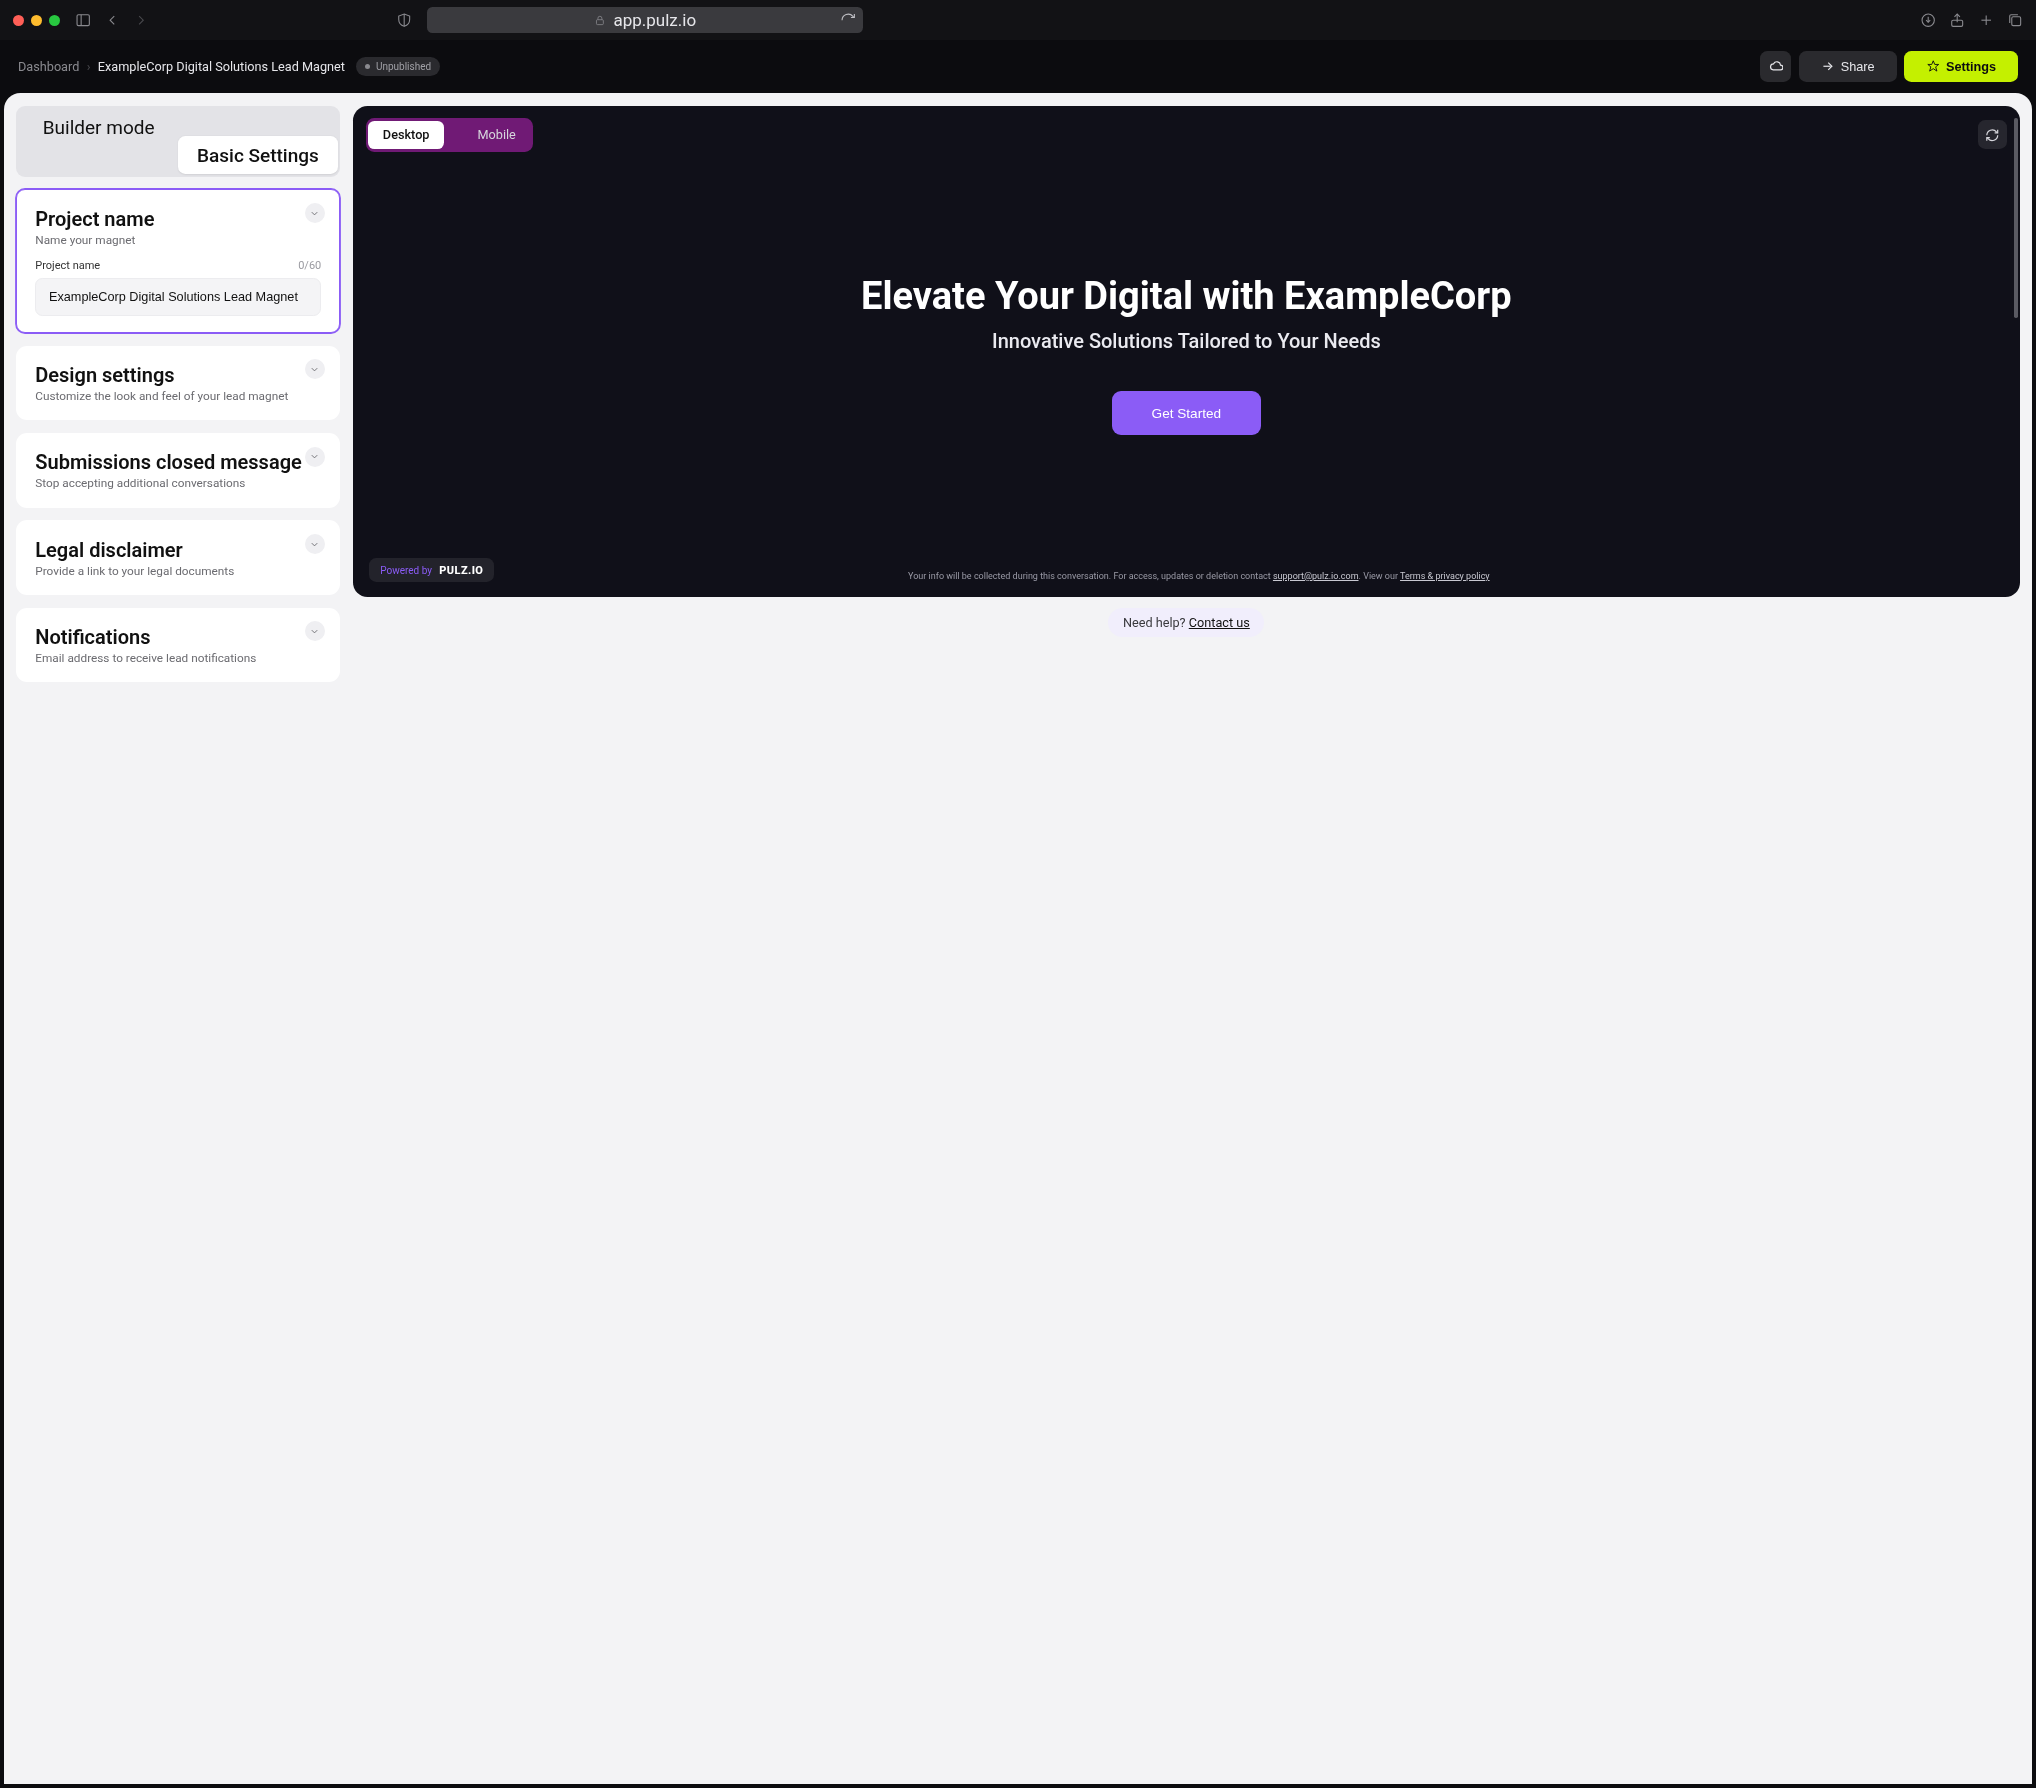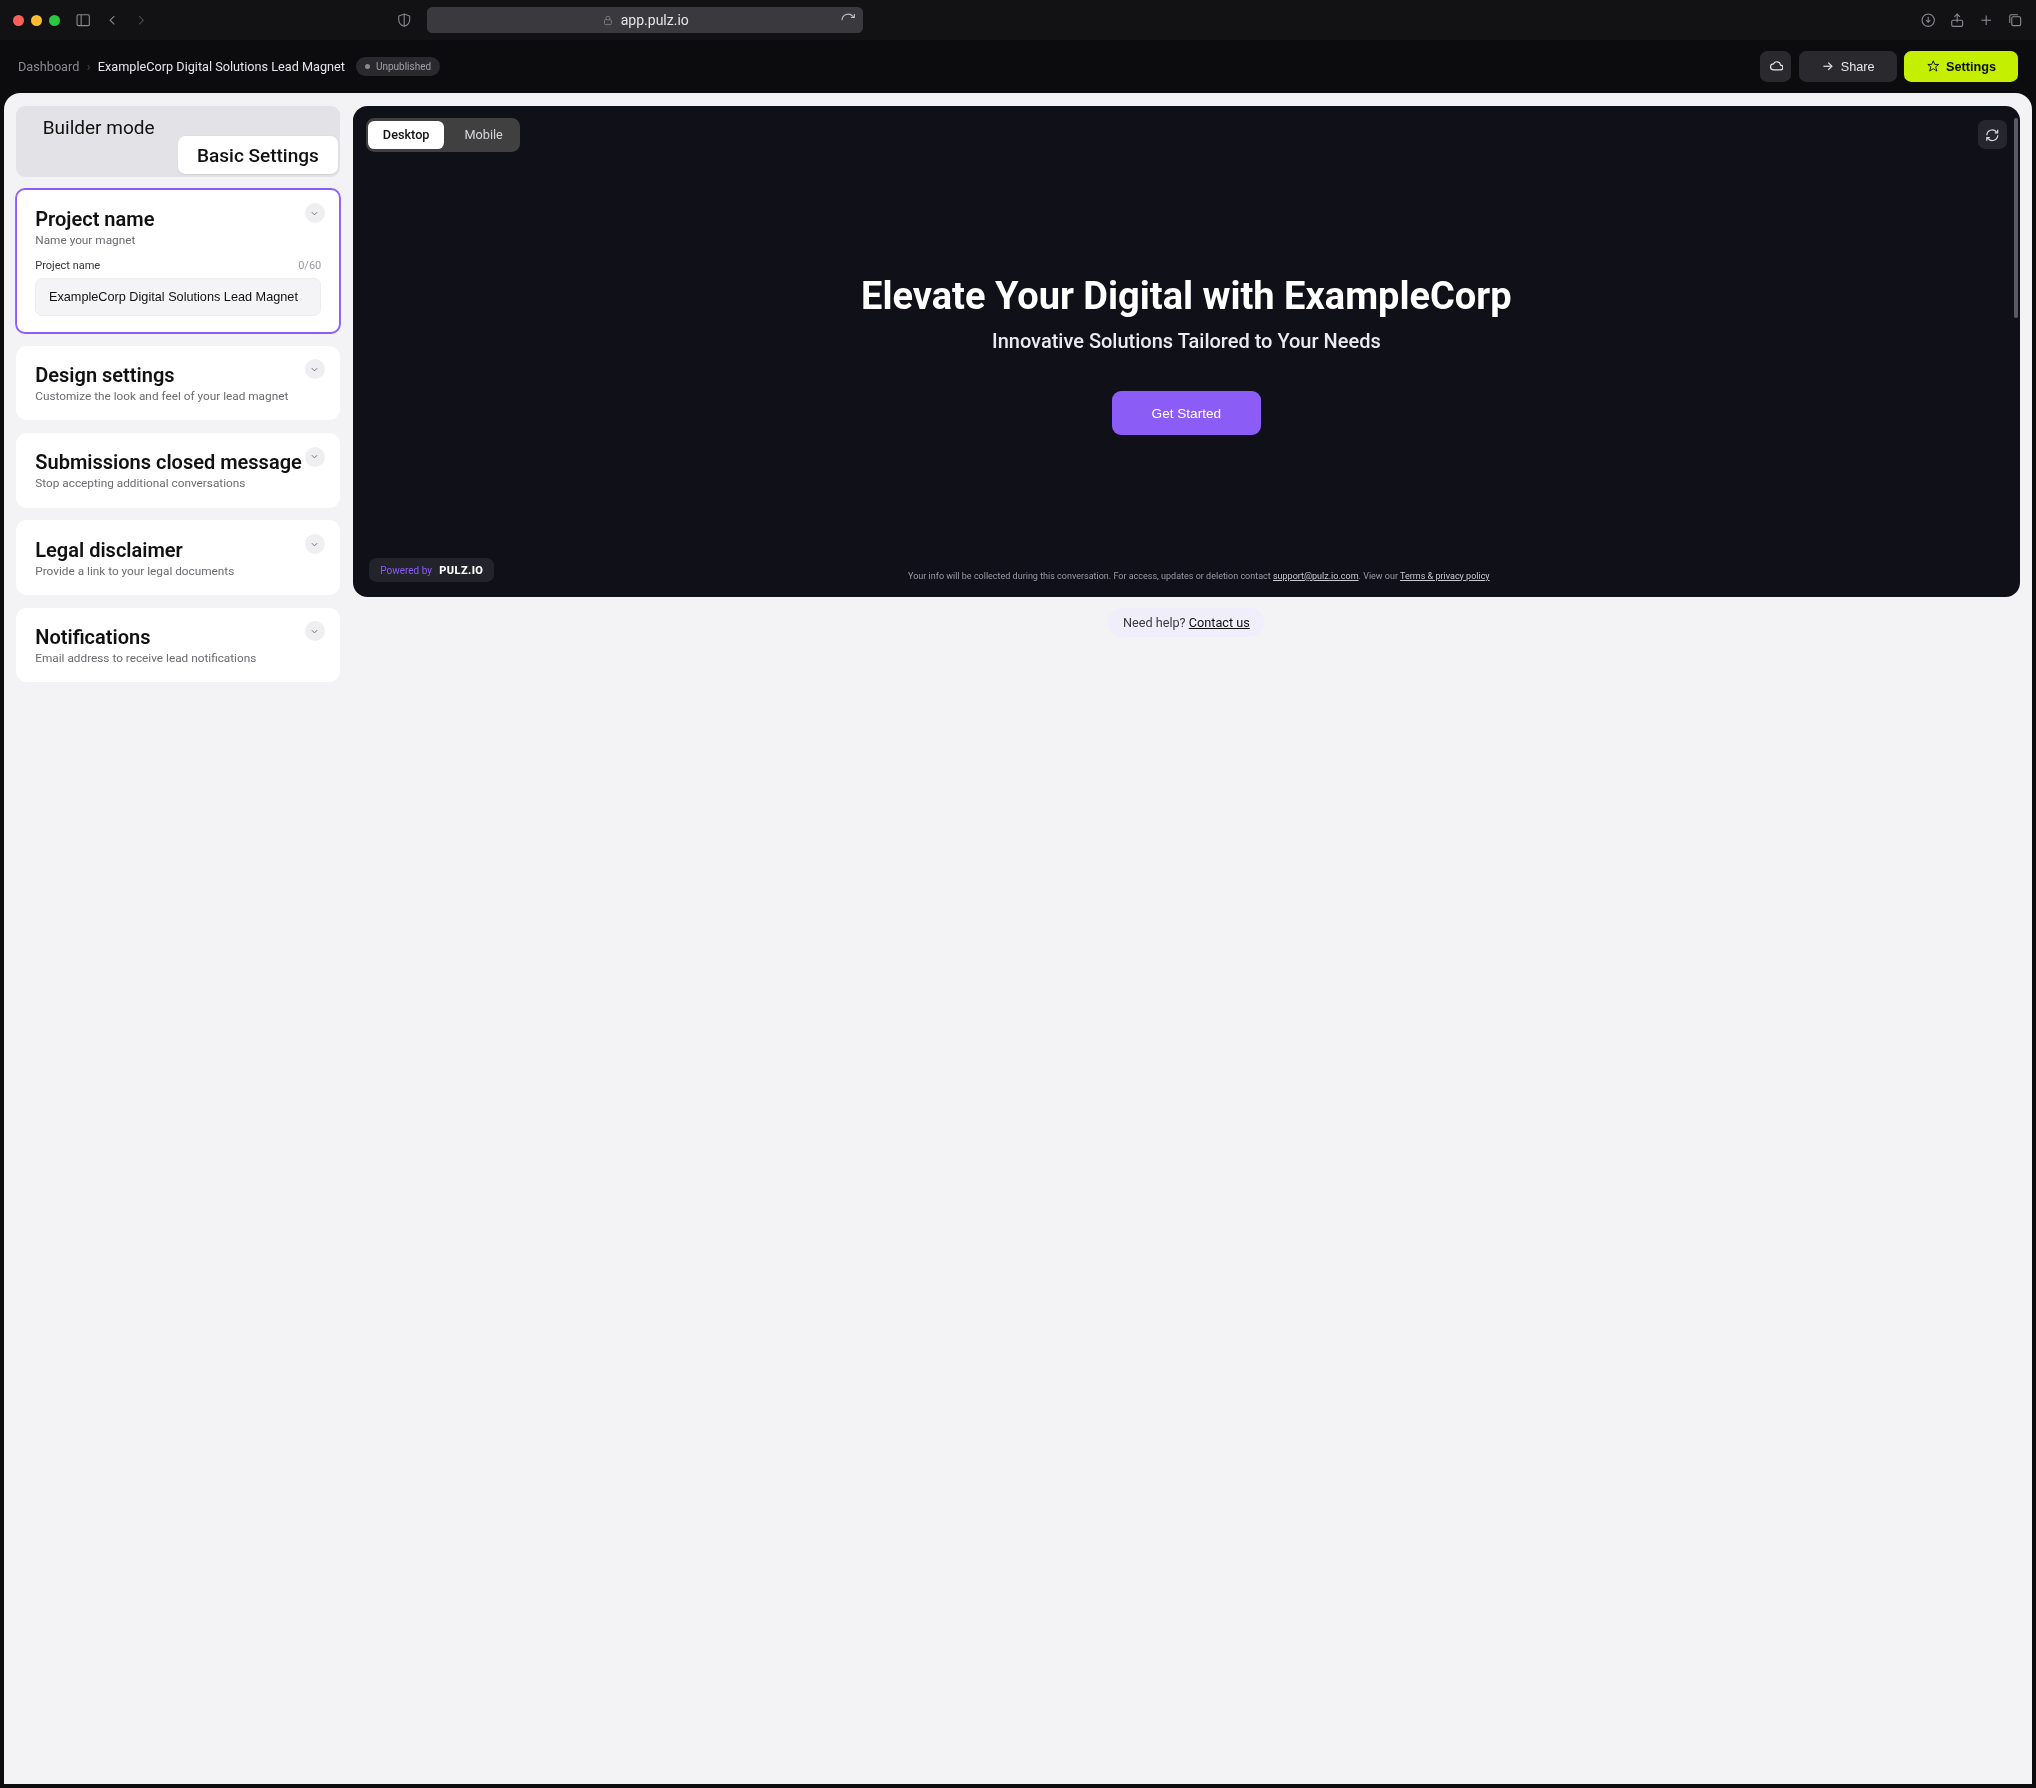--- a/index.html
+++ b/index.html
@@ -40,21 +40,21 @@
   .url-bar {
     flex: 0 0 436px;
     height: 25.5px;
     background: #3a3a3e;
     border-radius: 5.5px;
     display: flex;
     align-items: center;
     justify-content: center;
     gap: 7.3px;
     color: #e6e6ea;
-    font-size: 14px;
+    font-size: 17px;
     position: relative;
   }
   .url-bar .lock { position: static; }
   .url-bar .refresh { position: absolute; right: 7.3px; color: #bfbfc4; }
 
   .chrome-right {
     margin-left: auto;
     display: flex; gap: 12.7px; align-items: center;
   }
 
@@ -176,25 +176,25 @@
     padding: 12.7px;
     position: relative;
     height: 491px;
     display: flex; flex-direction: column;
   }
 
   .preview-top {
     display: flex; align-items: center; justify-content: space-between;
   }
   .device-tabs {
-    background: #404040;
+    background: #701a75;
     border-radius: 8.2px;
     padding: 2.7px;
     display: flex;
-    gap: 6px;
+    gap: 19px;
   }
   .device-tab {
     padding: 6.4px 14.5px;
     font-size: 12.7px;
     border-radius: 6.4px;
     cursor: pointer;
     color: #d6d6dc;
   }
   .device-tab.active { background: #fff; color: #111; font-weight: 500; }
 

